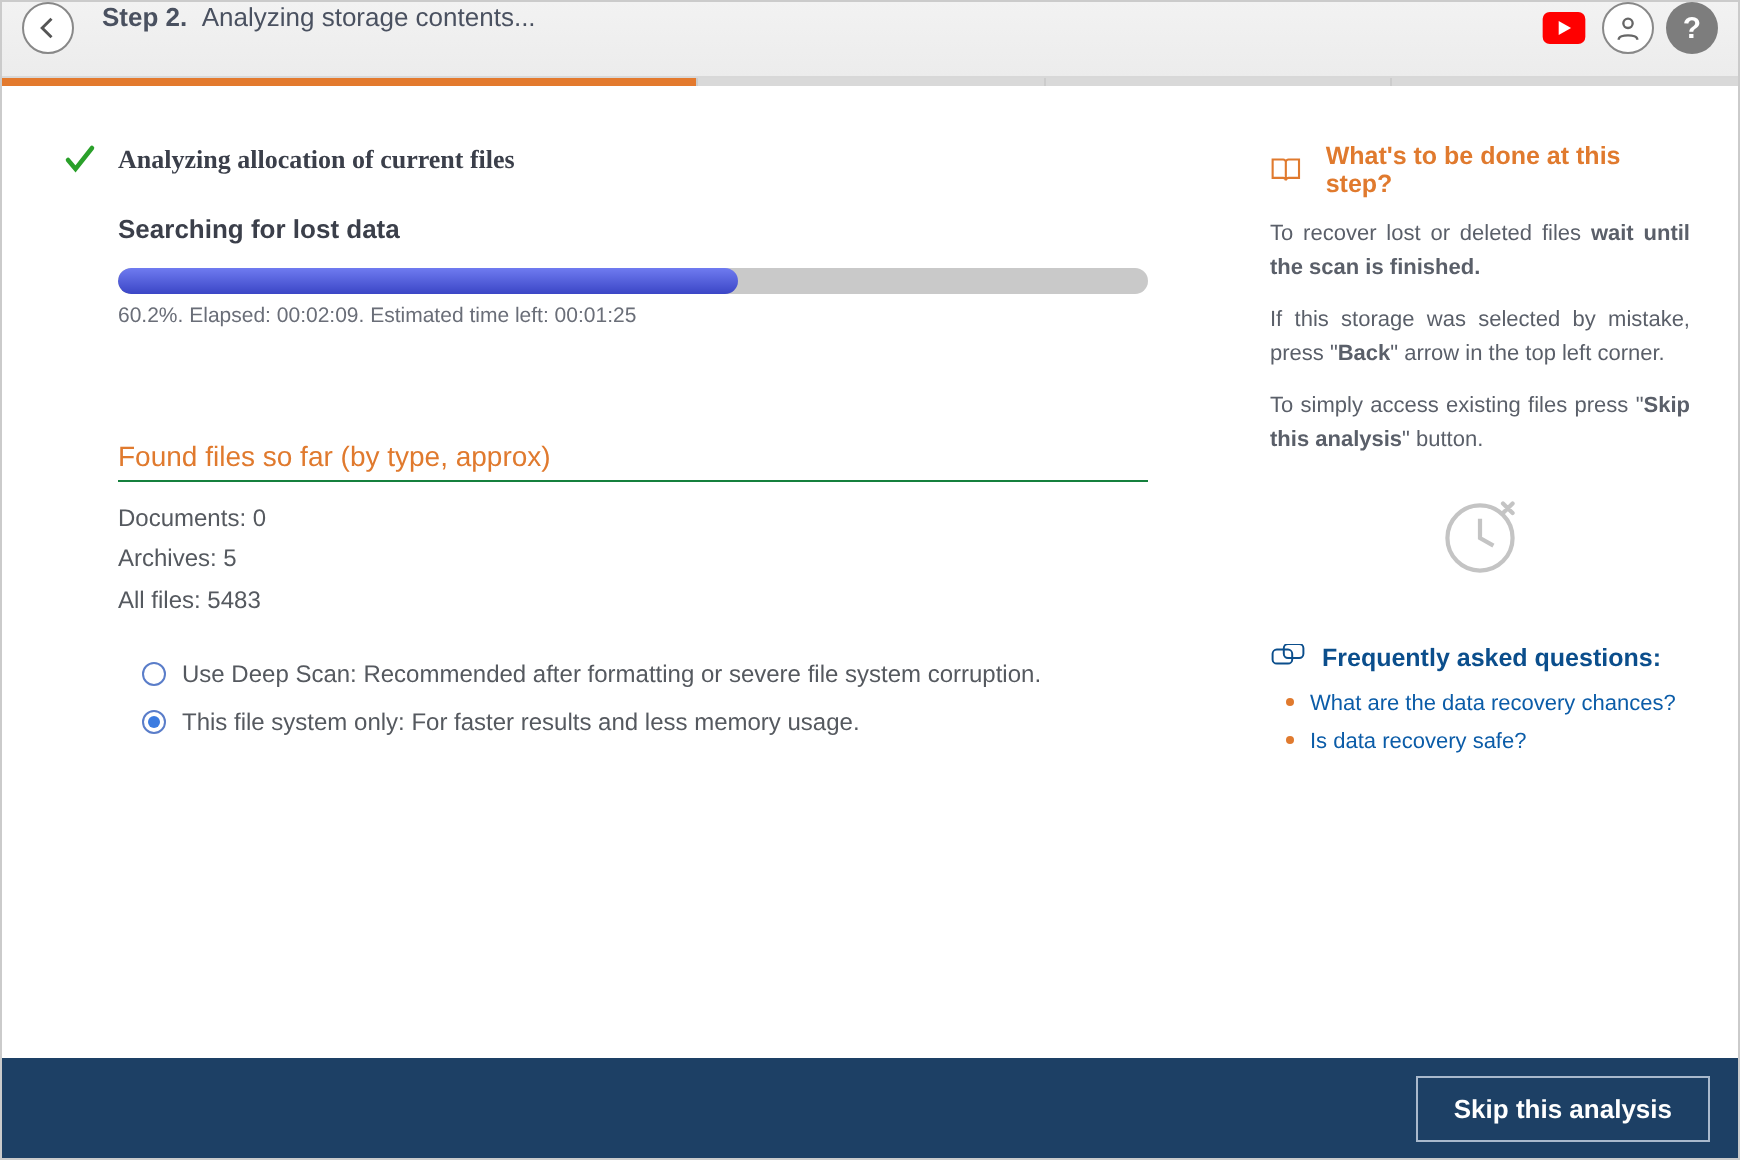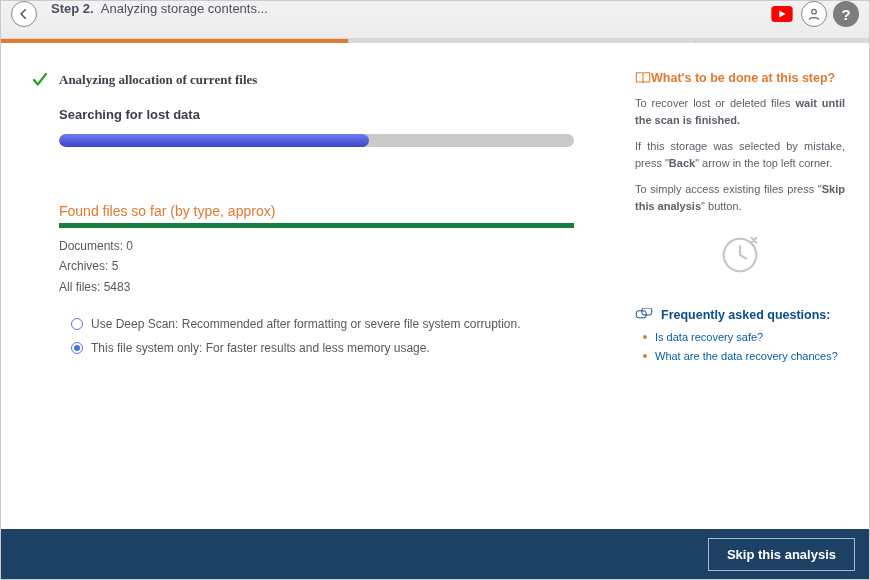--- a/index.html
+++ b/index.html
@@ -73,39 +73,39 @@
   }
   .progress-fill {
     height:100%; border-radius:7px;
     background: linear-gradient(#6f7bf0,#3b46c6);
     width: 60.2%;
   }
   .progress-text { font-size:10.5px; color:#6a6e78; margin-top:5px; }
   .found-title {
     margin-left:28px; margin-top:56px;
     color:#e07a2e; font-size:14px;
-    border-bottom:5px solid #15803d; padding-bottom:4px;
+    border-bottom:1px solid #15803d; padding-bottom:4px;
     width: 515px;
   }
   .file-stats {
     margin-left:28px; margin-top:8px;
     display:flex; gap:60px; font-size:12px; color:#55595f;
   }
   .file-stats div { line-height:1.7; }
   .scan-options { margin-left:40px; margin-top:20px; font-size:12px; color:#55595f; }
   .radio-row { display:flex; align-items:center; gap:8px; margin-bottom:10px; cursor:pointer; }
   .radio {
     width:12px; height:12px; border-radius:50%; border:1.5px solid #5a7dc9;
     display:flex; align-items:center; justify-content:center; flex-shrink:0;
   }
   .radio.checked::after { content:""; width:6px; height:6px; border-radius:50%; background:#3b7be0; }
   
   .right h3 {
     color:#e07a2e; font-size:12.5px; font-weight:700;
-    display:flex; align-items:center; gap:0; margin-bottom:10px;
+    display:flex; align-items:center; gap:12px; margin-bottom:10px;
   }
   .right p { font-size:11px; color:#5a5f69; line-height:1.5; margin-bottom:10px; text-align:justify; }
   .right p b { font-weight:700; }
   .clock-wrap { display:flex; justify-content:center; margin:18px 0 30px 0; }
   .faq-h {
     color:#0b4e8c; font-size:12.5px; font-weight:700;
     display:flex; align-items:center; gap:8px; margin-bottom:8px;
   }
   .faq-list { list-style:none; padding-left:20px; }
   .faq-list li { position:relative; margin-bottom:5px; }
@@ -171,20 +171,21 @@
       <svg width="18" height="18" viewBox="0 0 24 24">
           <path d="M4 12l5 6L20 4" fill="none" stroke="#2aa02a" stroke-width="3" stroke-linecap="round"></path>
         </svg>
       <span class="lbl">Analyzing allocation of current files</span>
     </div>
     <div class="sub">Searching for lost data</div>
     <div class="progress-wrap">
       <div class="progress-bar">
         <div class="progress-fill"></div>
       </div>
+      <div class="progress-text">60.2%. Elapsed: 00:02:09. Estimated time left: 00:01:25</div>
     </div>
     <div class="found-title">Found files so far (by type, approx)</div>
     <div class="file-stats">
       <div>
         <div>Documents: 0</div>
         <div>Archives: 5</div>
         <div>All files: 5483</div>
       </div>
     </div>
     <div class="scan-options">
@@ -217,21 +218,21 @@
       </svg>
     </div>
     <div class="faq-h">
       <svg width="18" height="14" viewBox="0 0 24 20">
           <rect x="1" y="4" width="14" height="10" rx="3" fill="none" stroke="#0b4e8c" stroke-width="1.4"></rect>
           <rect x="9" y="0" width="14" height="10" rx="3" fill="none" stroke="#0b4e8c" stroke-width="1.4"></rect>
         </svg>
       <span>Frequently asked questions:</span>
     </div>
     <ul class="faq-list">
+      <li><a href="#">What are the data recovery chances?</a></li>
       <li><a href="#">Is data recovery safe?</a></li>
-      <li><a href="#">What are the data recovery chances?</a></li>
     </ul>
   </div>
 </div>
 
 <div class="footer">
   <button class="skip-btn">Skip this analysis</button>
 </div>
 
 </body></html>

